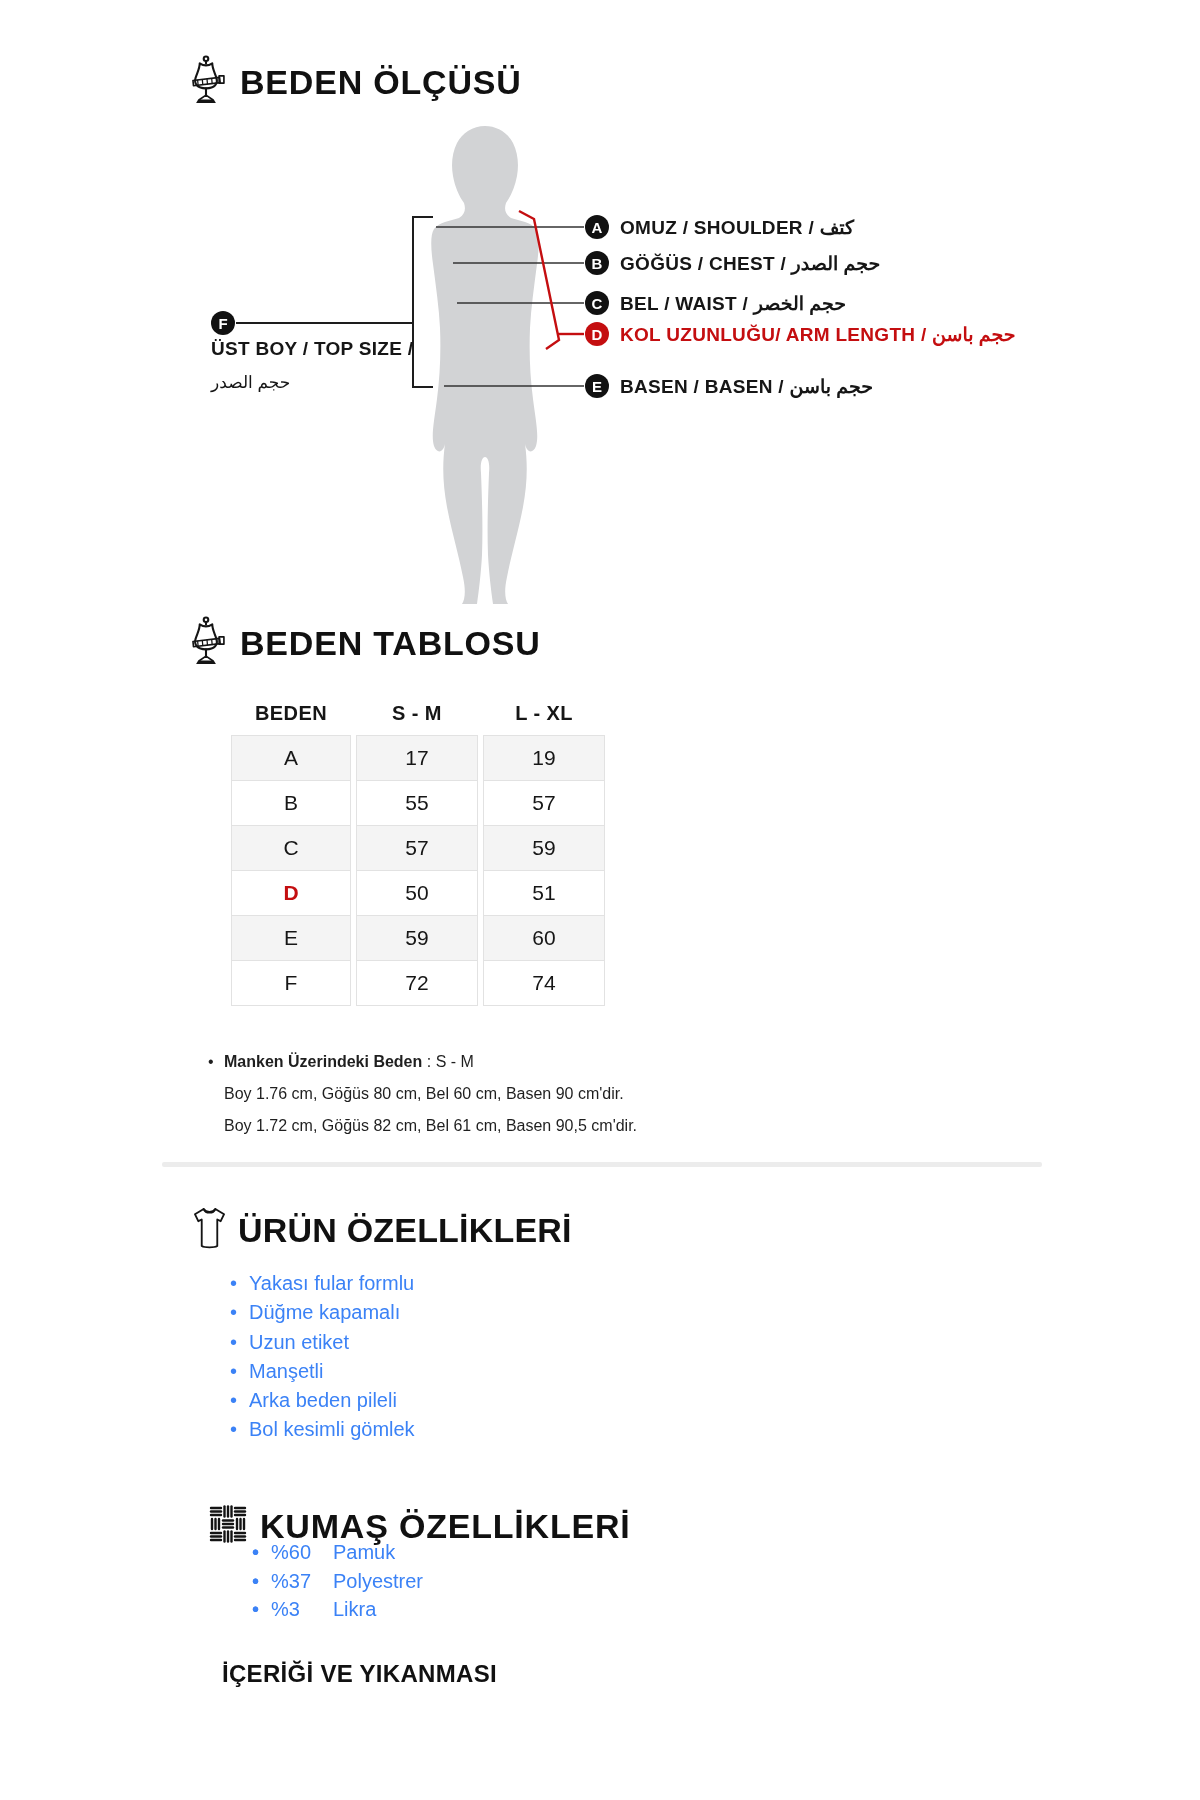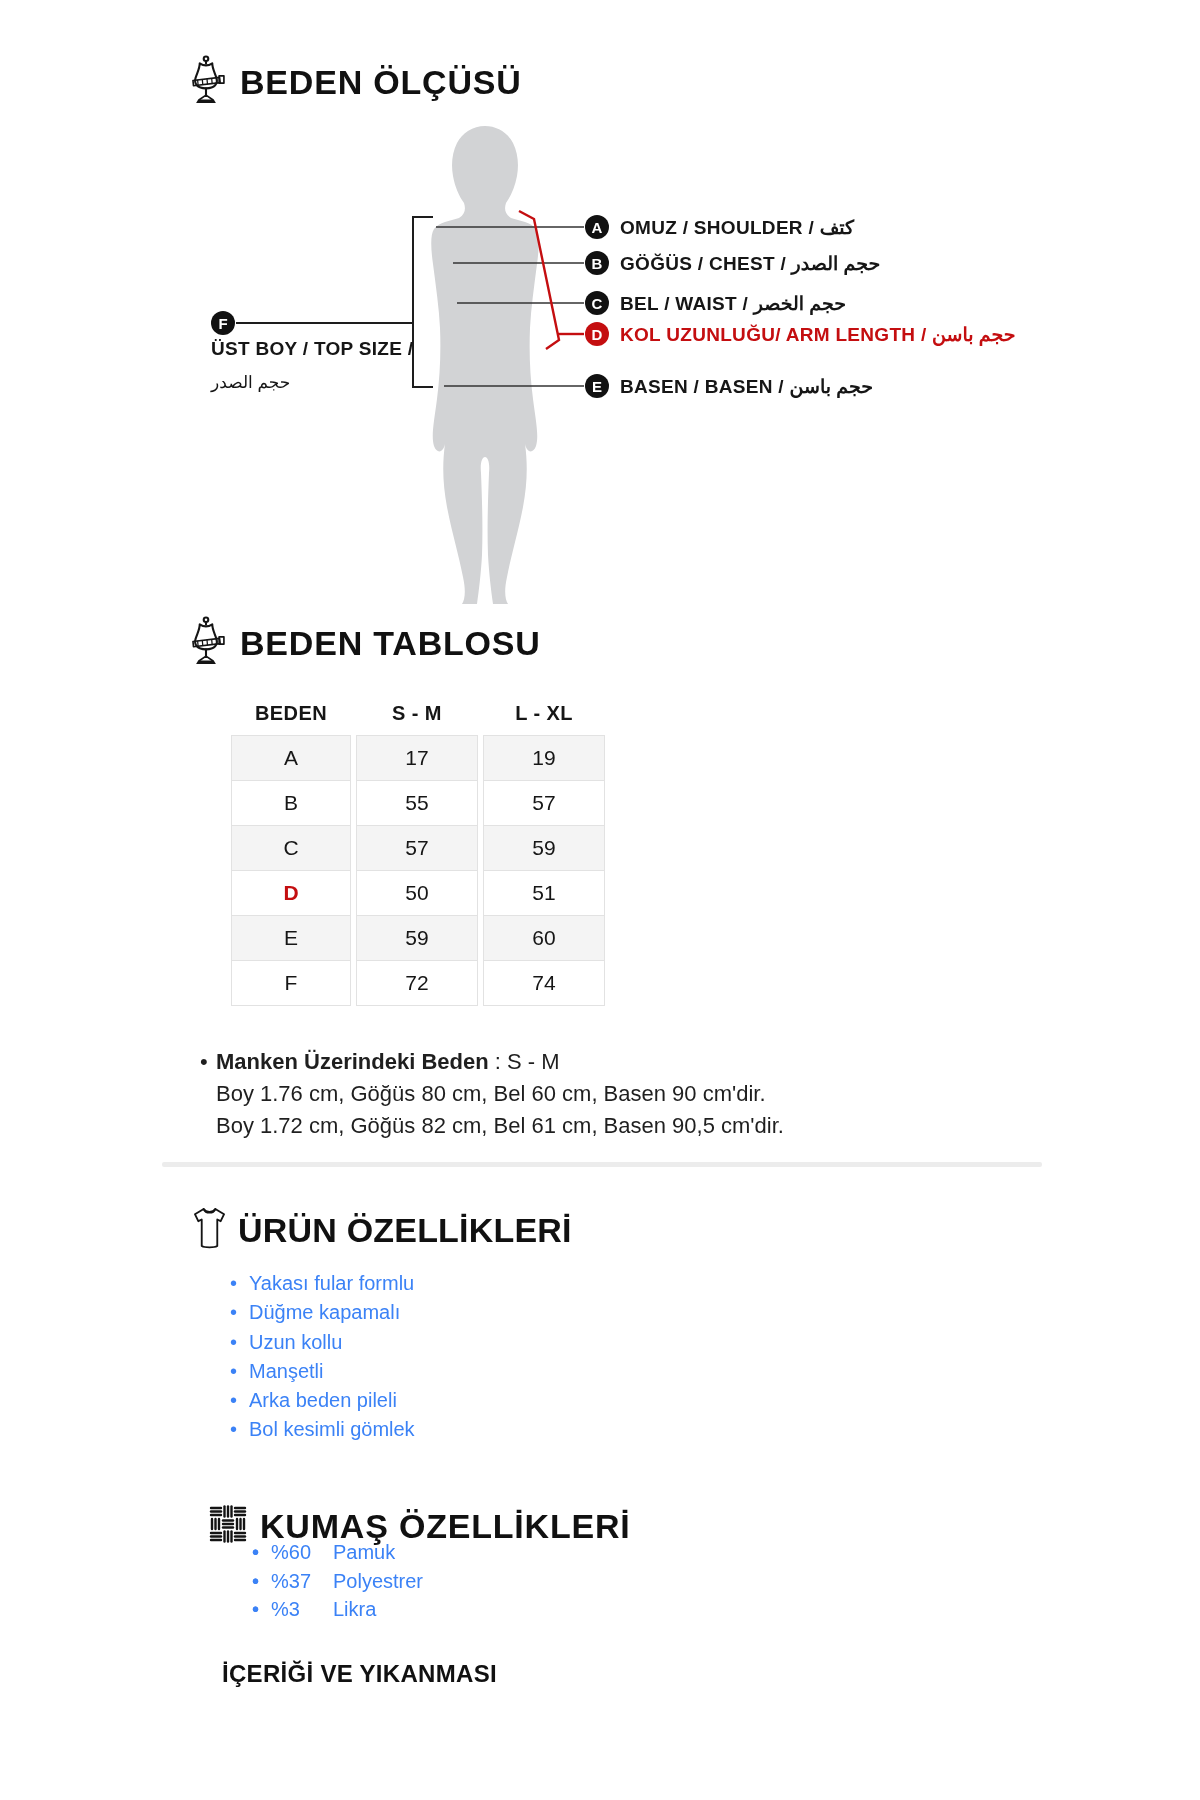--- a/index.html
+++ b/index.html
@@ -28,21 +28,21 @@
                  padding:0 0 4px 0;letter-spacing:.4px;}
   table.sizes td{width:118px;height:42px;text-align:center;vertical-align:middle;
                  font-size:21px;font-weight:500;border:1px solid #e2e2e2;border-top:none;}
   table.sizes td.c1{width:116px;}
   table.sizes tr.first td{border-top:1px solid #e2e2e2;}
   table.sizes tr.odd td{background:#f4f4f4;}
   table.sizes tr.even td{background:#ffffff;}
   table.sizes td.redcell{color:#c40e10;font-weight:700;}
 
   
-  .model-note{position:absolute;left:200px;top:1046px;font-size:22px;line-height:32px;color:#1f1f1f;}
+  .model-note{position:absolute;left:208px;top:1046px;font-size:16px;line-height:32px;color:#1f1f1f;}
   .model-note .l1 strong{font-weight:700;}
   .model-note .cont{padding-left:16px;}
   .bdot{display:inline-block;width:16px;}
 
   .divider{position:absolute;left:162px;top:1162px;width:880px;height:5px;background:#ececec;border-radius:2px;}
 
   
   ul.blist{position:absolute;list-style:none;margin:0;padding:0;}
   ul.blist li{position:relative;padding-left:19px;font-size:20px;color:#3b82f6;}
   ul.blist li::before{content:"\2022";position:absolute;left:0;top:0;}
@@ -194,21 +194,21 @@
       <svg width="35" height="44" viewBox="0 0 36 44">
         <path class="ic" style="stroke-width:1.9" d="M12,2.5 L3,7.8 L6.5,15 L10,13.3 L10,40.5 C13,42.3 23,42.3 26,40.5 L26,13.3 L29.5,15 L33,7.8 L24,2.5 C21.5,6.3 14.5,6.3 12,2.5 Z"></path>
         <path class="ic" style="stroke-width:1.9" d="M12,2.5 C14,7.5 22,7.5 24,2.5"></path>
       </svg>
     </span>
     <span class="ttl">ÜRÜN ÖZELLİKLERİ</span>
   </div>
   <ul class="blist features">
     <li>Yakası fular formlu</li>
     <li>Düğme kapamalı</li>
-    <li>Uzun kollu</li>
+    <li>Uzun etiket</li>
     <li>Manşetli</li>
     <li>Arka beden pileli</li>
     <li>Bol kesimli gömlek</li>
   </ul>
 
   <div class="sec-head" style="left:208px;top:1476px;gap:12px;margin-top:28px;">
     <span>
       <svg width="40" height="40" viewBox="0 0 40 40">
         <g stroke="#141414" stroke-width="2.4" stroke-linecap="round">
           <line x1="3" y1="4" x2="13" y2="4"></line>

